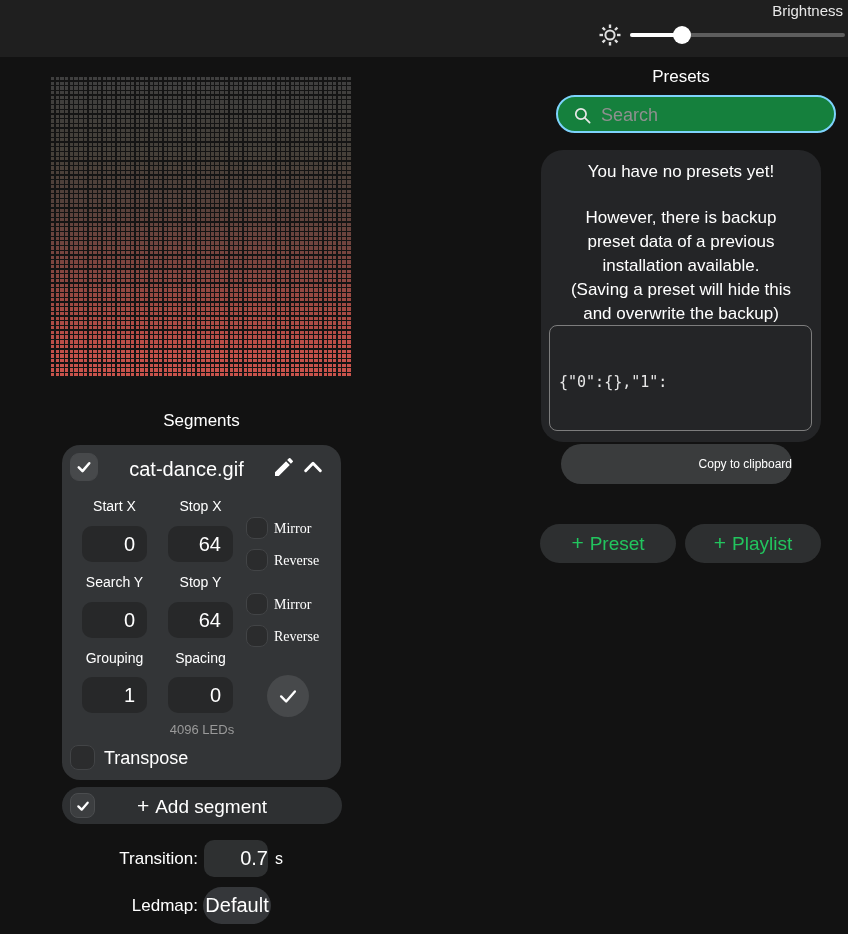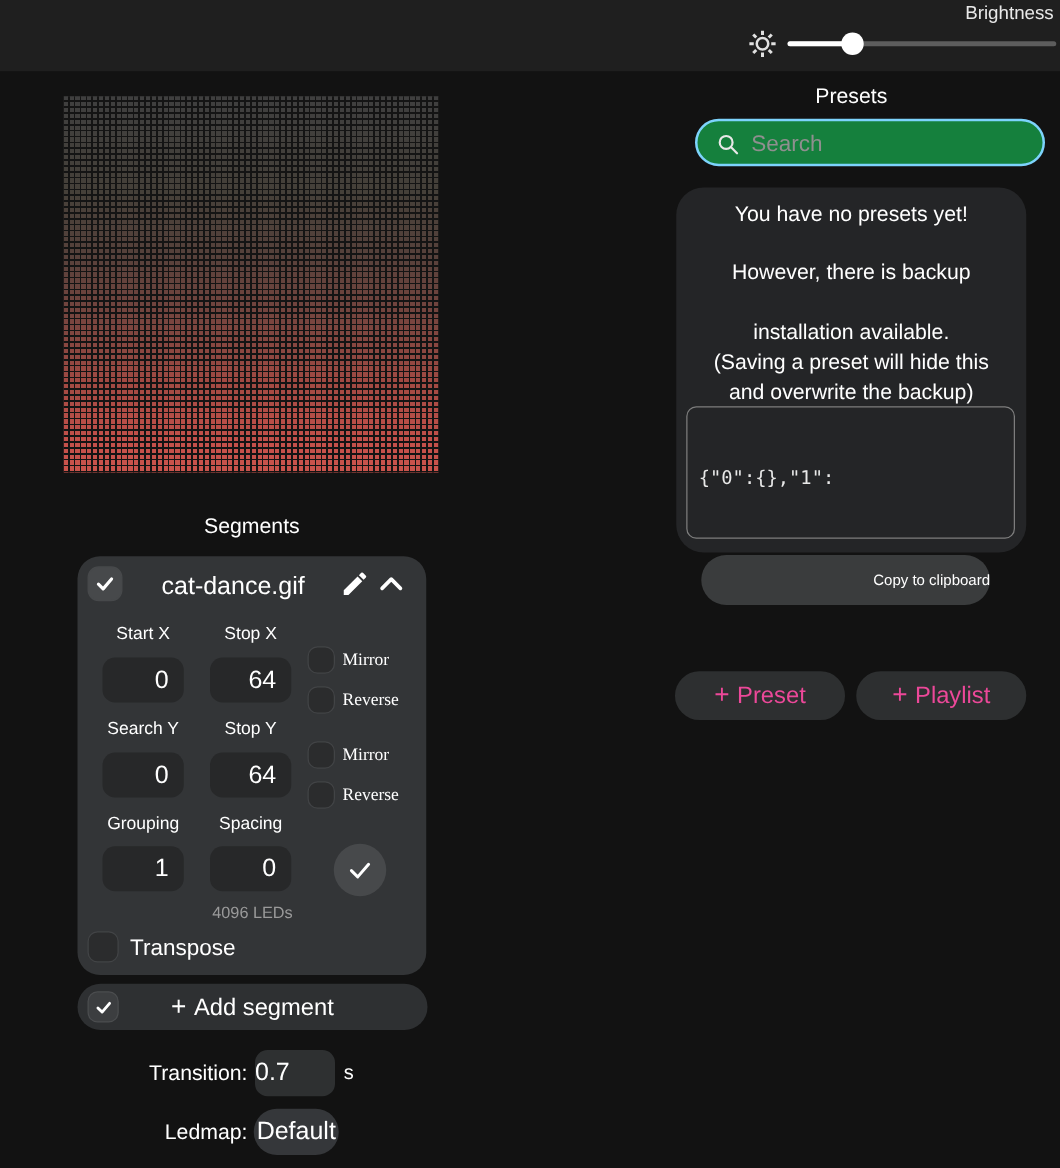--- a/index.html
+++ b/index.html
@@ -50,21 +50,21 @@
   
   .add-seg { position:absolute; left:62px; top:787px; width:280px; height:37px;
              background:#2e3032; border-radius:18.5px; cursor:pointer; }
   .add-seg .chk { left:8px; top:6px; width:25px; height:25px; background:#3c3e40; border-color:#4b4d4f; }
   .add-seg-label { position:absolute; left:0; right:0; top:7px; text-align:center; font-size:19px; color:#fff; }
   .plus { font-size:21px; margin-right:6px; }
 
   .row-label { position:absolute; left:0; width:198px; text-align:right; font-size:17px; color:#fff;padding-left:32px; }
   .transition-input { position:absolute; left:204px; top:840px; width:64px; height:37px;
                       background:#2e3031; border:none; outline:none; border-radius:10px; color:#fff;
-                      font-size:20px; text-align:left; font-family:"Liberation Sans", sans-serif; }
+                      font-size:20px; text-align:right; font-family:"Liberation Sans", sans-serif; }
   .unit-s { position:absolute; left:275px; top:850px; font-size:16px; color:#fff; }
   .ledmap-btn { position:absolute; left:203px; top:887px; width:68px; height:37px; background:#35373a;
                 border-radius:18.5px; text-align:center; font-size:20px; line-height:36px;
                 color:#fff; cursor:pointer; }
 
   
   .search-box { position:absolute; left:556px; top:95px; width:280px; height:38px;
                 background:#15803d; border:2px solid #7dd3fc; border-radius:19px; }
   .search-box input { position:absolute; left:43px; top:4px; width:225px; height:28px; background:transparent;
                       border:none; outline:none; color:#d9d9d9; font-size:18px;
@@ -76,22 +76,22 @@
                   background:#242527; border-radius:22px; }
   .pc-msg1 { position:absolute; left:0; right:0; top:12px; text-align:center; font-size:17px; }
   .pc-line { position:absolute; left:0; right:0; text-align:center; font-size:17px; }
   .json-box { position:absolute; left:8px; top:175px; width:263px; height:106px;
               border:1.5px solid #7d7d7d; border-radius:8px; padding:4px 9px; overflow:hidden;
               font-family:"DejaVu Sans Mono", monospace; font-size:15px; line-height:21px;
               color:#e8e8e8; white-space:pre; cursor:text; }
   .copy-btn { position:absolute; left:20px; top:294px; width:231px; height:40px; background:#3a3c3d;
               border-radius:20px; text-align:right; font-size:12px; line-height:40px; cursor:pointer; }
 
-  .pill-btn { position:absolute; top:537px; width:136px; height:39px; background:#2d2f30;
-              border-radius:19.5px; color:#ec4899; font-size:19px; text-align:center;
+  .pill-btn { position:absolute; top:524px; width:136px; height:39px; background:#2d2f30;
+              border-radius:19.5px; color:#22c55e; font-size:19px; text-align:center;
               line-height:38px; cursor:pointer; }
   .preset-btn { left:540px; }
   .playlist-btn { left:685px; }
 </style>
 </head>
 <body>
 
 <div class="topbar">
   <div class="brightness-label">Brightness</div>
   <div class="sun-wrap">
@@ -195,20 +195,21 @@
       <circle cx="10" cy="10" r="6.5" fill="none" stroke="#e8e8e8" stroke-width="2.2"></circle>
       <line x1="15" y1="15" x2="21" y2="21" stroke="#e8e8e8" stroke-width="2.2" stroke-linecap="round"></line>
     </svg>
   </span>
   <input type="text" placeholder="Search" style="">
 </div>
 
 <div class="presets-card">
   <div class="pc-msg1">You have no presets yet!</div>
   <div class="pc-line" style="top:58px;">However, there is backup</div>
+  <div class="pc-line" style="top:82px;">preset data of a previous</div>
   <div class="pc-line" style="top:106px;">installation available.</div>
   <div class="pc-line" style="top:130px;">(Saving a preset will hide this</div>
   <div class="pc-line" style="top:154px;">and overwrite the backup)</div>
 
   <div class="json-box">
     <div>{"0":{},"1":</div>
     
     
     
     

